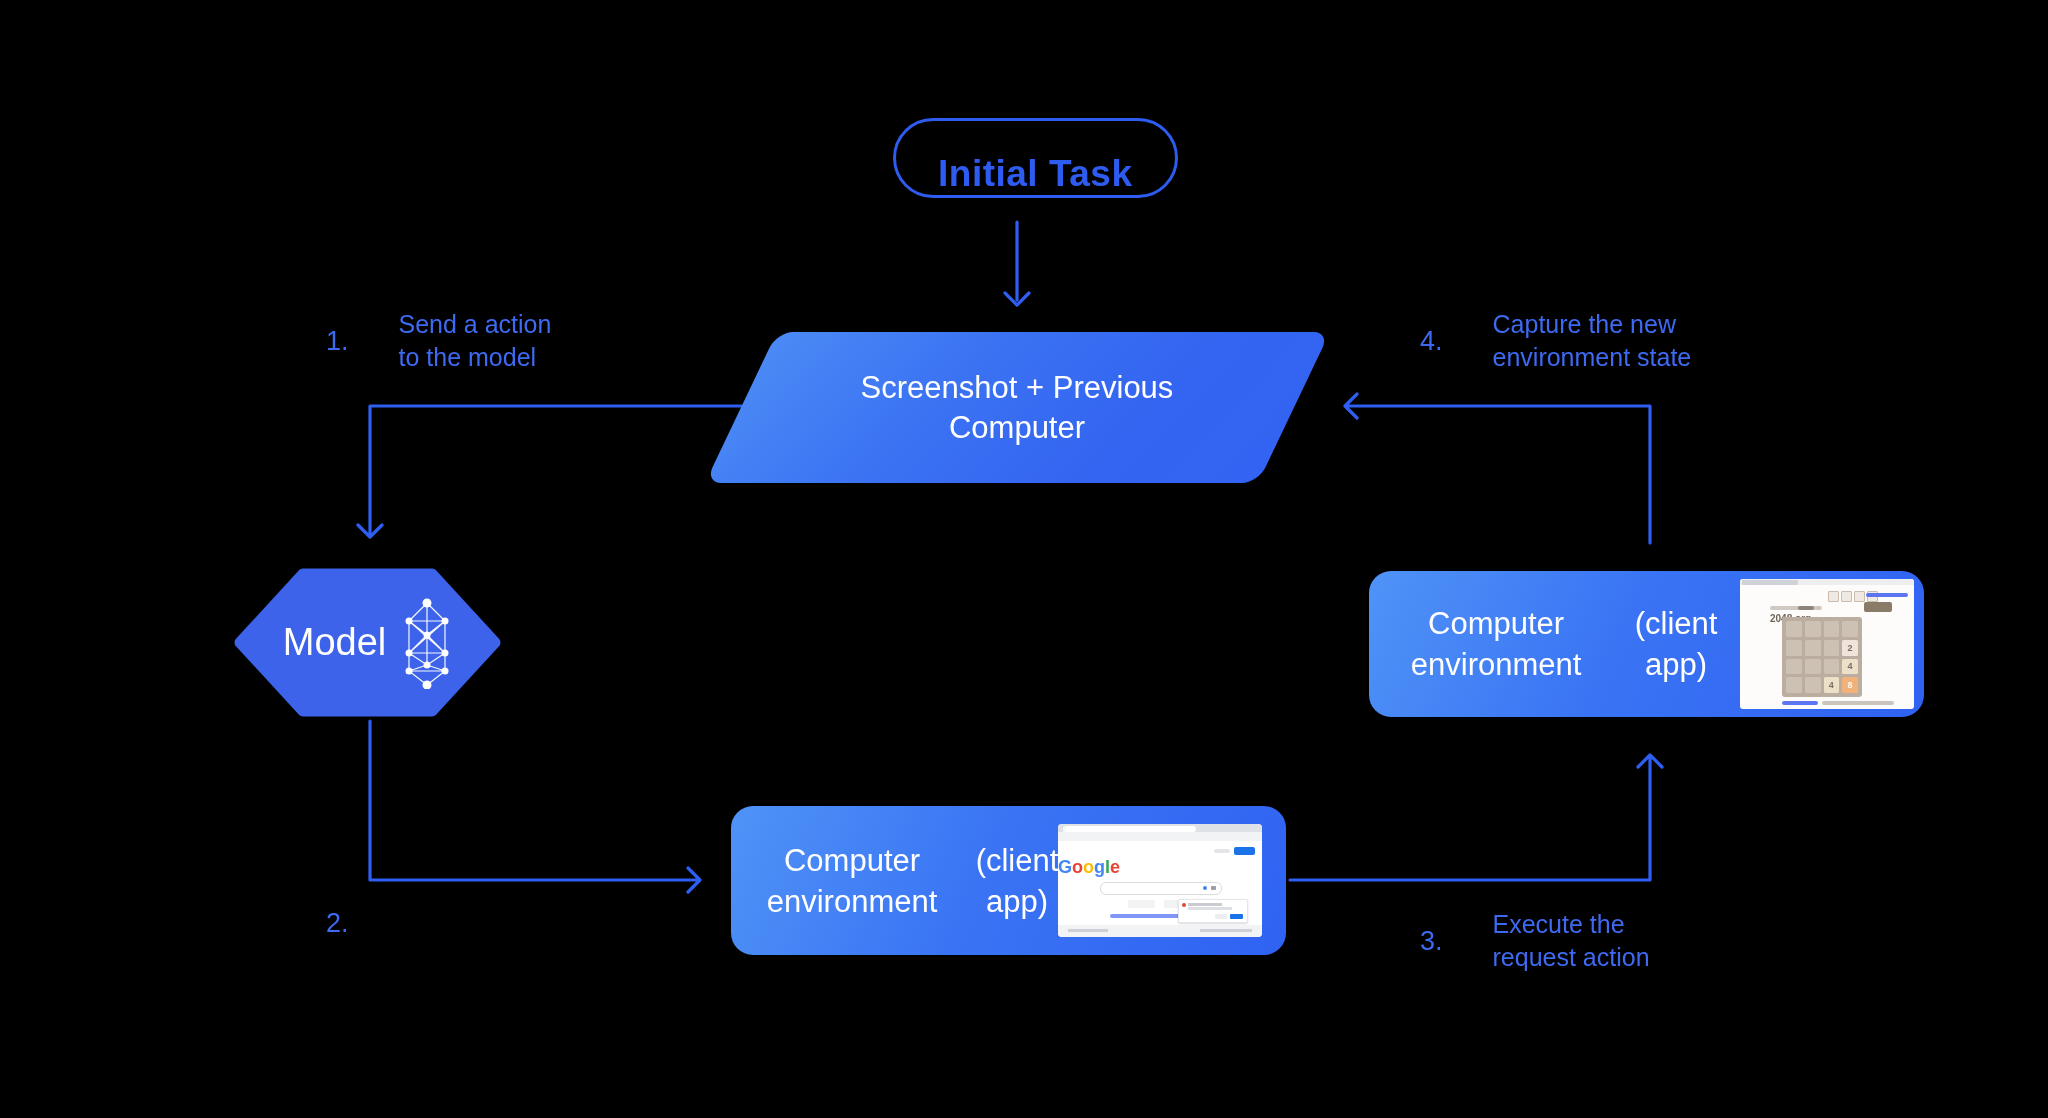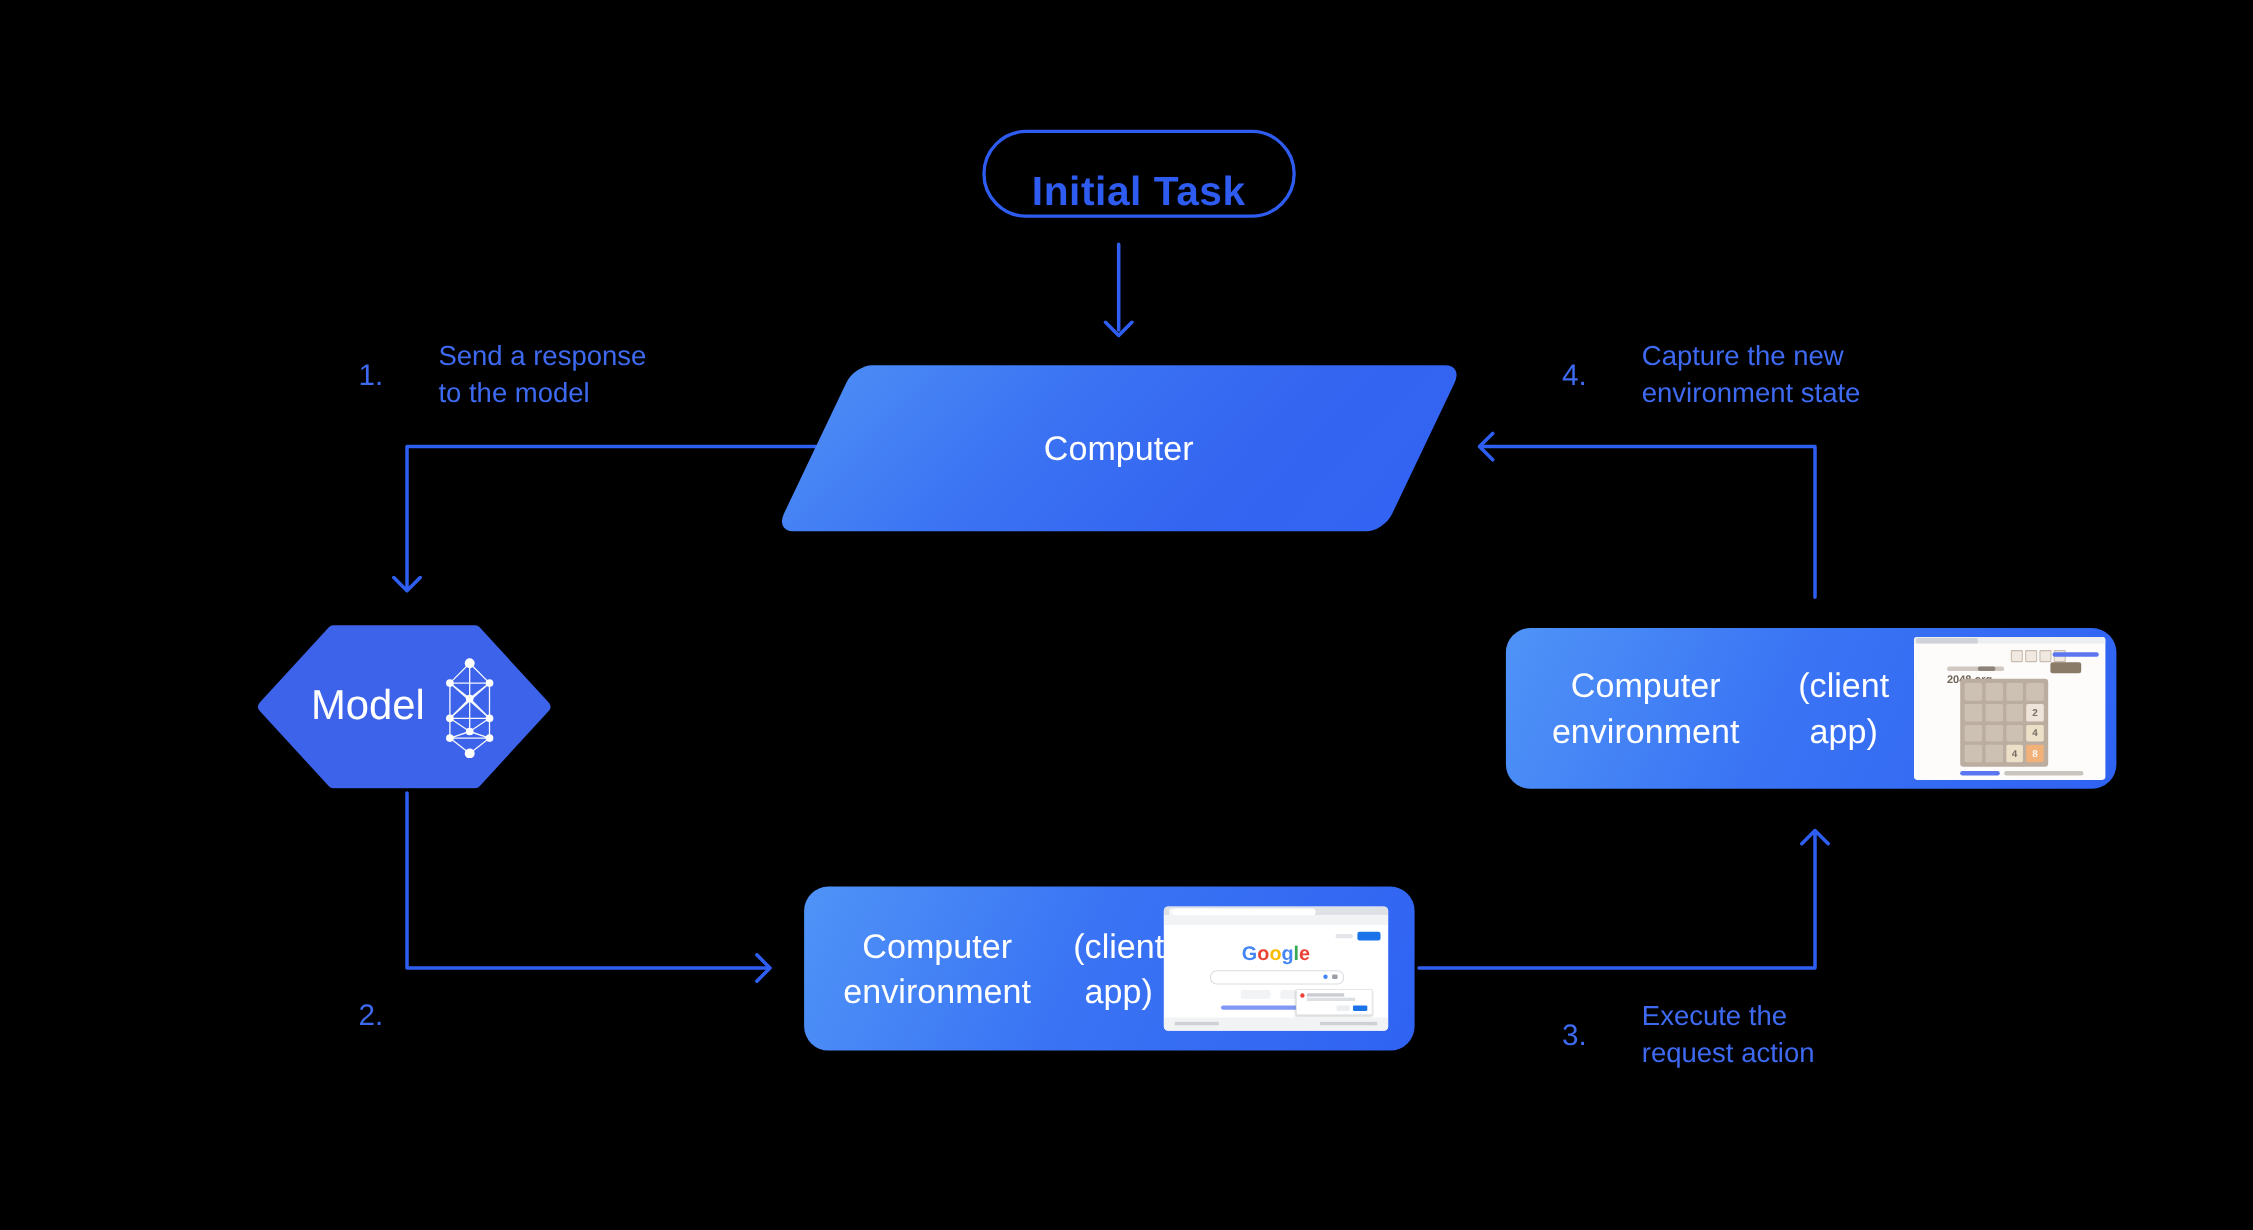--- a/index.html
+++ b/index.html
@@ -66,21 +66,21 @@
   #step4{left:1420px;top:308px;}
 
   
   .gthumb{right:24px;top:18px;width:204px;height:113px;background:#fff;border-radius:4px;overflow:hidden;}
   .gt-tabbar{position:absolute;left:0;top:0;width:100%;height:8px;background:#dee1e6;}
   .gt-tab{position:absolute;left:5px;top:2px;width:42px;height:6px;background:#f6f7f8;border-radius:2px 2px 0 0;}
   .gt-addr{position:absolute;left:0;top:8px;width:100%;height:9px;background:#f1f3f4;}
   .gt-addrpill{position:absolute;left:8px;top:1.5px;width:130px;height:6px;background:#fff;border-radius:3px;}
   .gt-signin{position:absolute;right:7px;top:23px;width:21px;height:8px;background:#1a73e8;border-radius:2px;}
   .gt-dots{position:absolute;right:32px;top:25px;width:16px;height:4px;background:#e3e5e8;border-radius:2px;}
-  .gt-logo{position:absolute;left:0;top:33px;width:100%;text-align:center;font-size:18px;font-weight:700;letter-spacing:0;}
+  .gt-logo{position:absolute;left:0;top:33px;width:100%;font-size:18px;font-weight:700;letter-spacing:0;}
   .gt-search{position:absolute;left:42px;top:58px;width:120px;height:11px;border:1px solid #dadce0;border-radius:6px;background:#fff;}
   .gt-search .mic{position:absolute;right:14px;top:3px;width:4px;height:4px;border-radius:50%;background:#4285f4;}
   .gt-search .kb{position:absolute;right:5px;top:3px;width:5px;height:4px;background:#9aa0a6;border-radius:1px;}
   .gt-btn{position:absolute;top:76px;width:27px;height:8px;background:#f1f3f4;border-radius:2px;}
   .gt-bluelink{position:absolute;left:52px;top:90px;width:100px;height:4px;background:#6a85f3;border-radius:2px;opacity:.85;}
   .gt-dialog{position:absolute;right:14px;bottom:14px;width:68px;height:22px;background:#fff;border:1px solid #e4e6e9;border-radius:2px;box-shadow:0 1px 2px rgba(0,0,0,.15);}
   .gt-dialog .ic{position:absolute;left:3px;top:3px;width:4px;height:4px;border-radius:50%;background:#ea4335;}
   .gt-dialog .l1{position:absolute;left:9px;top:3px;width:34px;height:2.5px;background:#c9ccd1;}
   .gt-dialog .l2{position:absolute;left:9px;top:7px;width:44px;height:2.5px;background:#dcdfe3;}
   .gt-dialog .b1{position:absolute;right:20px;bottom:3px;width:12px;height:5px;background:#eceef0;border-radius:1px;}
@@ -124,20 +124,21 @@
     <path d="M1290 880 L1650 880 L1650 757 M1638 767 L1650 755 L1662 767"></path>
     <path d="M1650 543 L1650 406 L1347 406 M1357 394 L1345 406 L1357 418"></path>
   </svg>
 
   <div class="abs pill">
     <span>Initial Task</span>
   </div>
 
   <div class="abs para-shape"></div>
   <div class="abs para-text">
+    <span>Screenshot + Previous</span>
     <span>Computer</span>
   </div>
 
   <svg class="abs hex-svg" width="267" height="149" viewBox="0 0 267 149">
     <polygon points="6,74.5 69,6 198,6 261,74.5 198,143 69,143" fill="#3c63e9" stroke="#3c63e9" stroke-width="11" stroke-linejoin="round"></polygon>
   </svg>
   <div class="abs hex-content">
     <span>Model</span>
     <svg width="50" height="92" viewBox="0 0 50 92">
       <g stroke="#ffffff" stroke-width="1.2" opacity="0.95">
@@ -235,21 +236,21 @@
         <div class="z-cell t8">8</div>
       </div>
       <div class="z-botlink"></div>
       <div class="z-bottext"></div>
     </div>
   </div>
 
   <div id="step1" class="abs step">
     <span class="num">1.</span>
     <div class="txt">
-      <div>Send a response</div>
+      <div>Send a action</div>
       <div>to the model</div>
     </div>
   </div>
   <div id="step2" class="abs step">
     <span class="num">2.</span>
   </div>
   <div id="step3" class="abs step">
     <span class="num">3.</span>
     <div class="txt">
       <div>Execute the</div>

